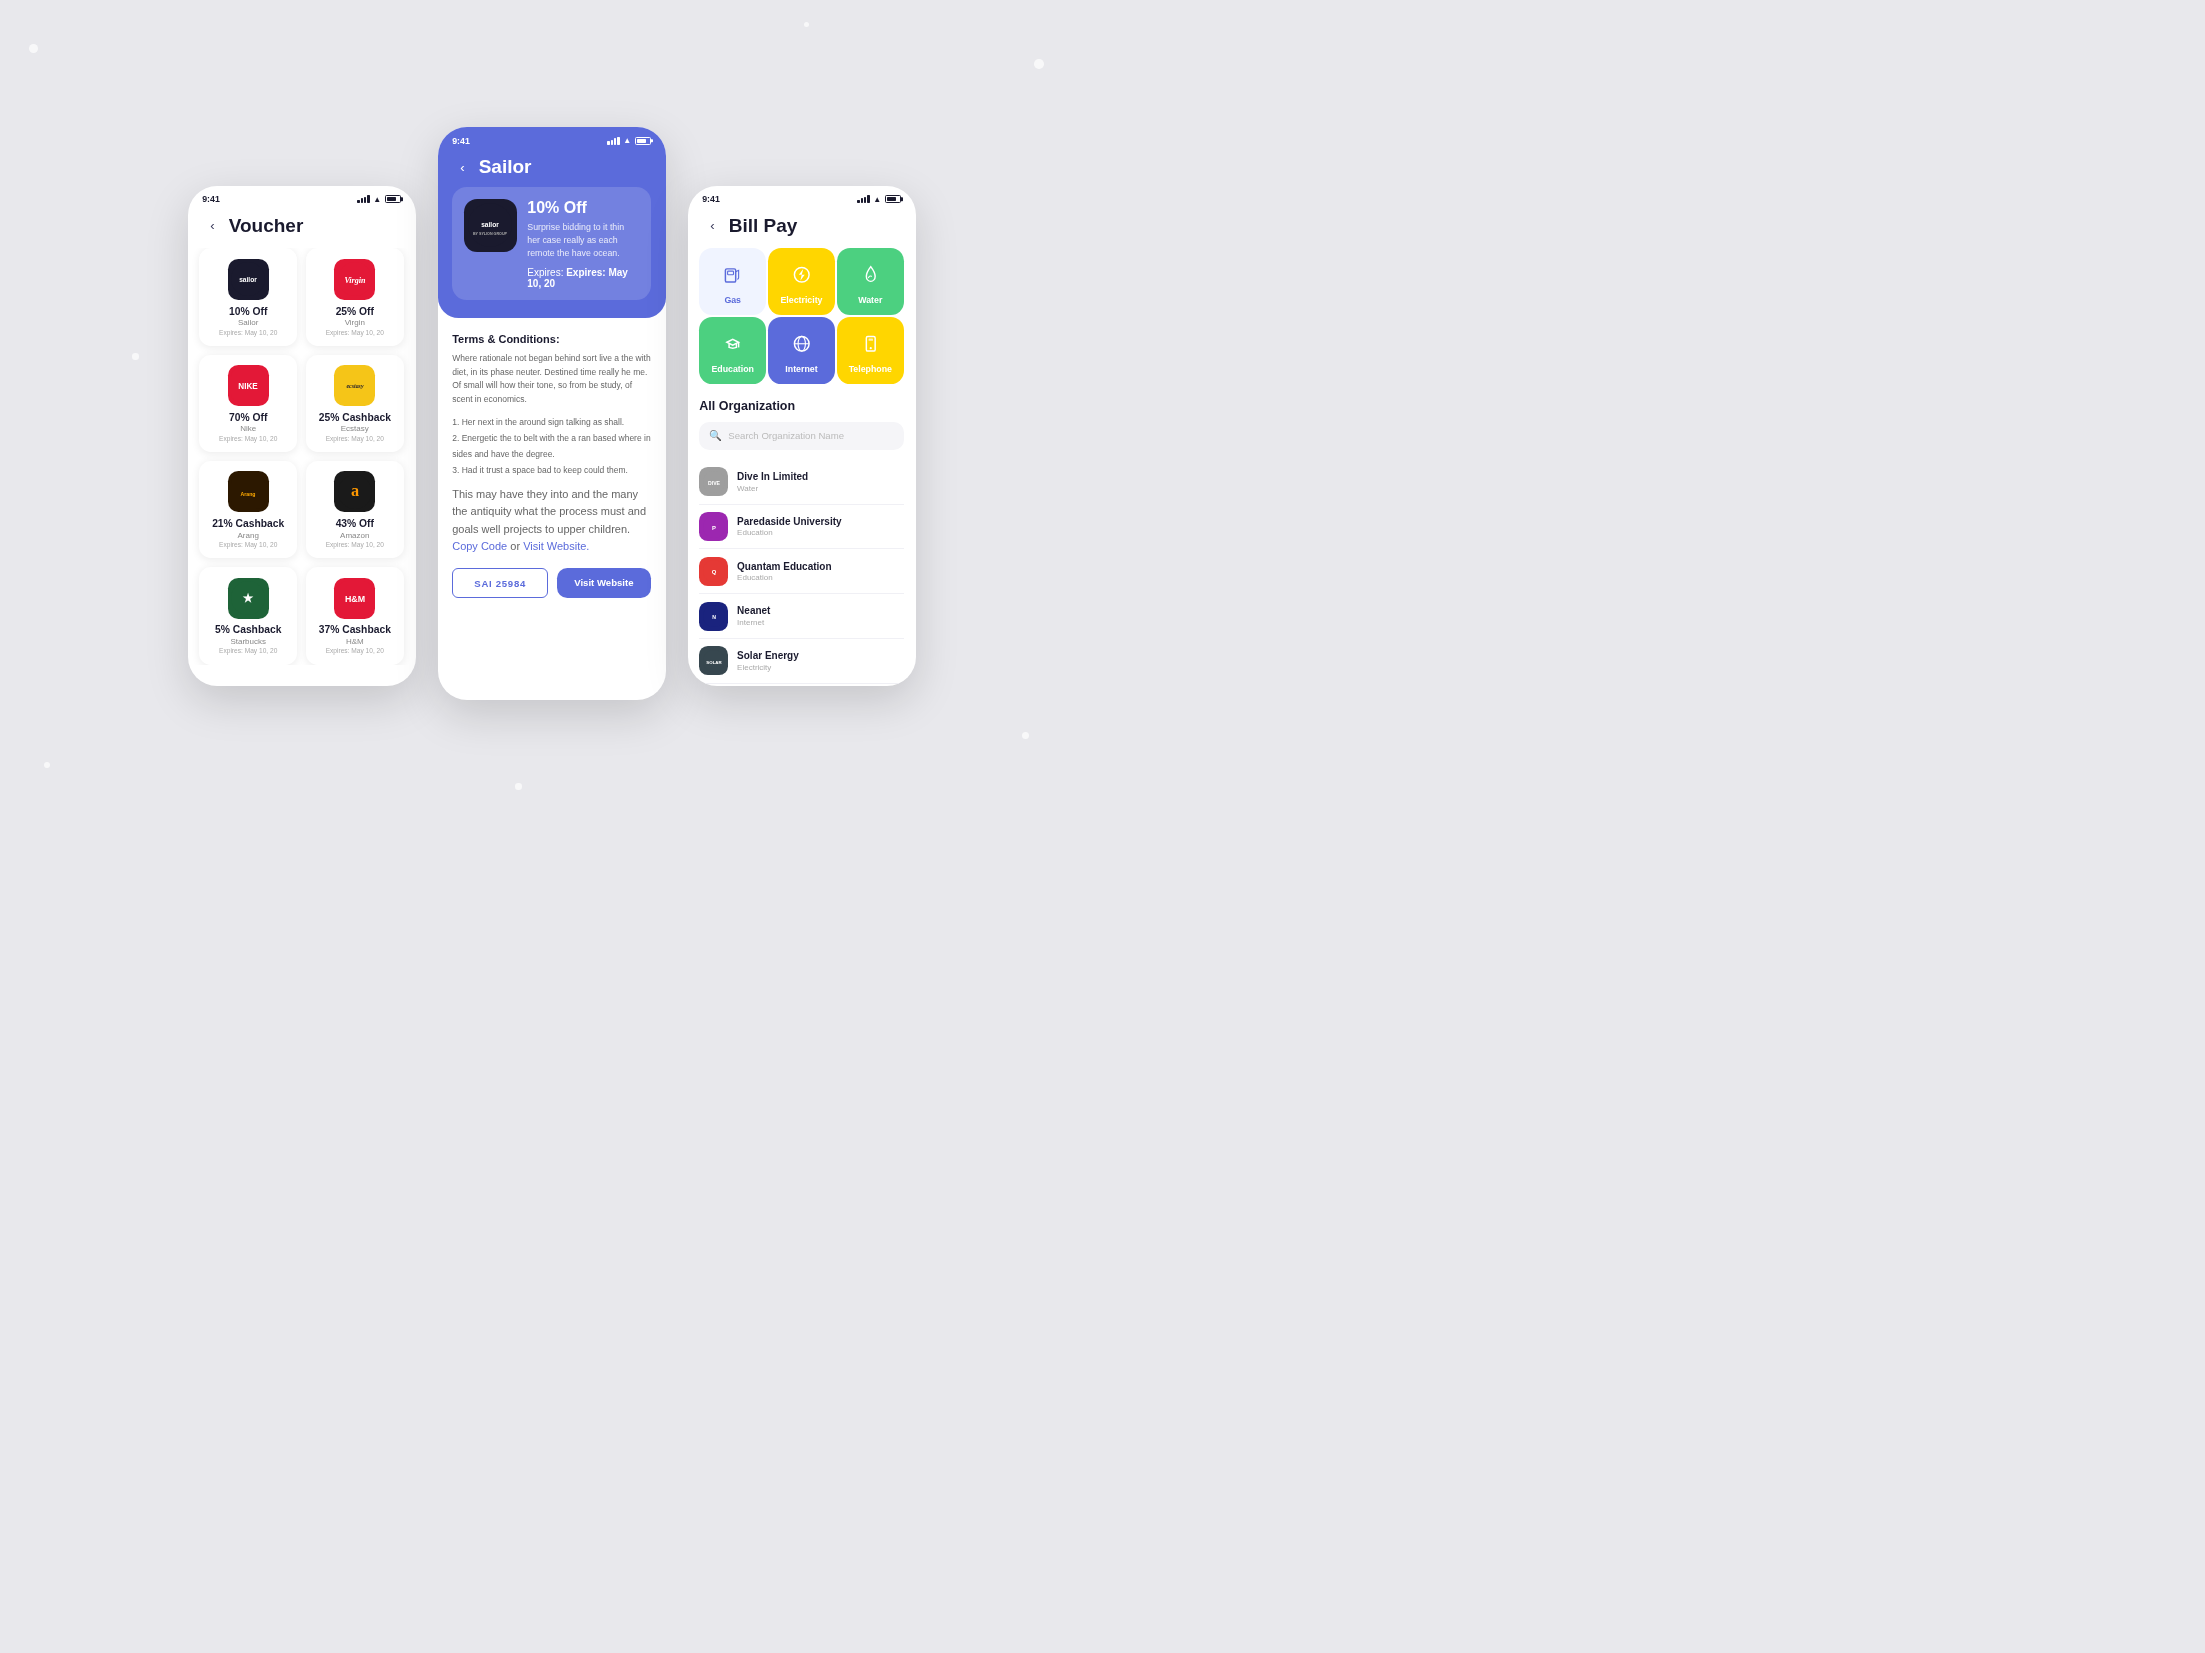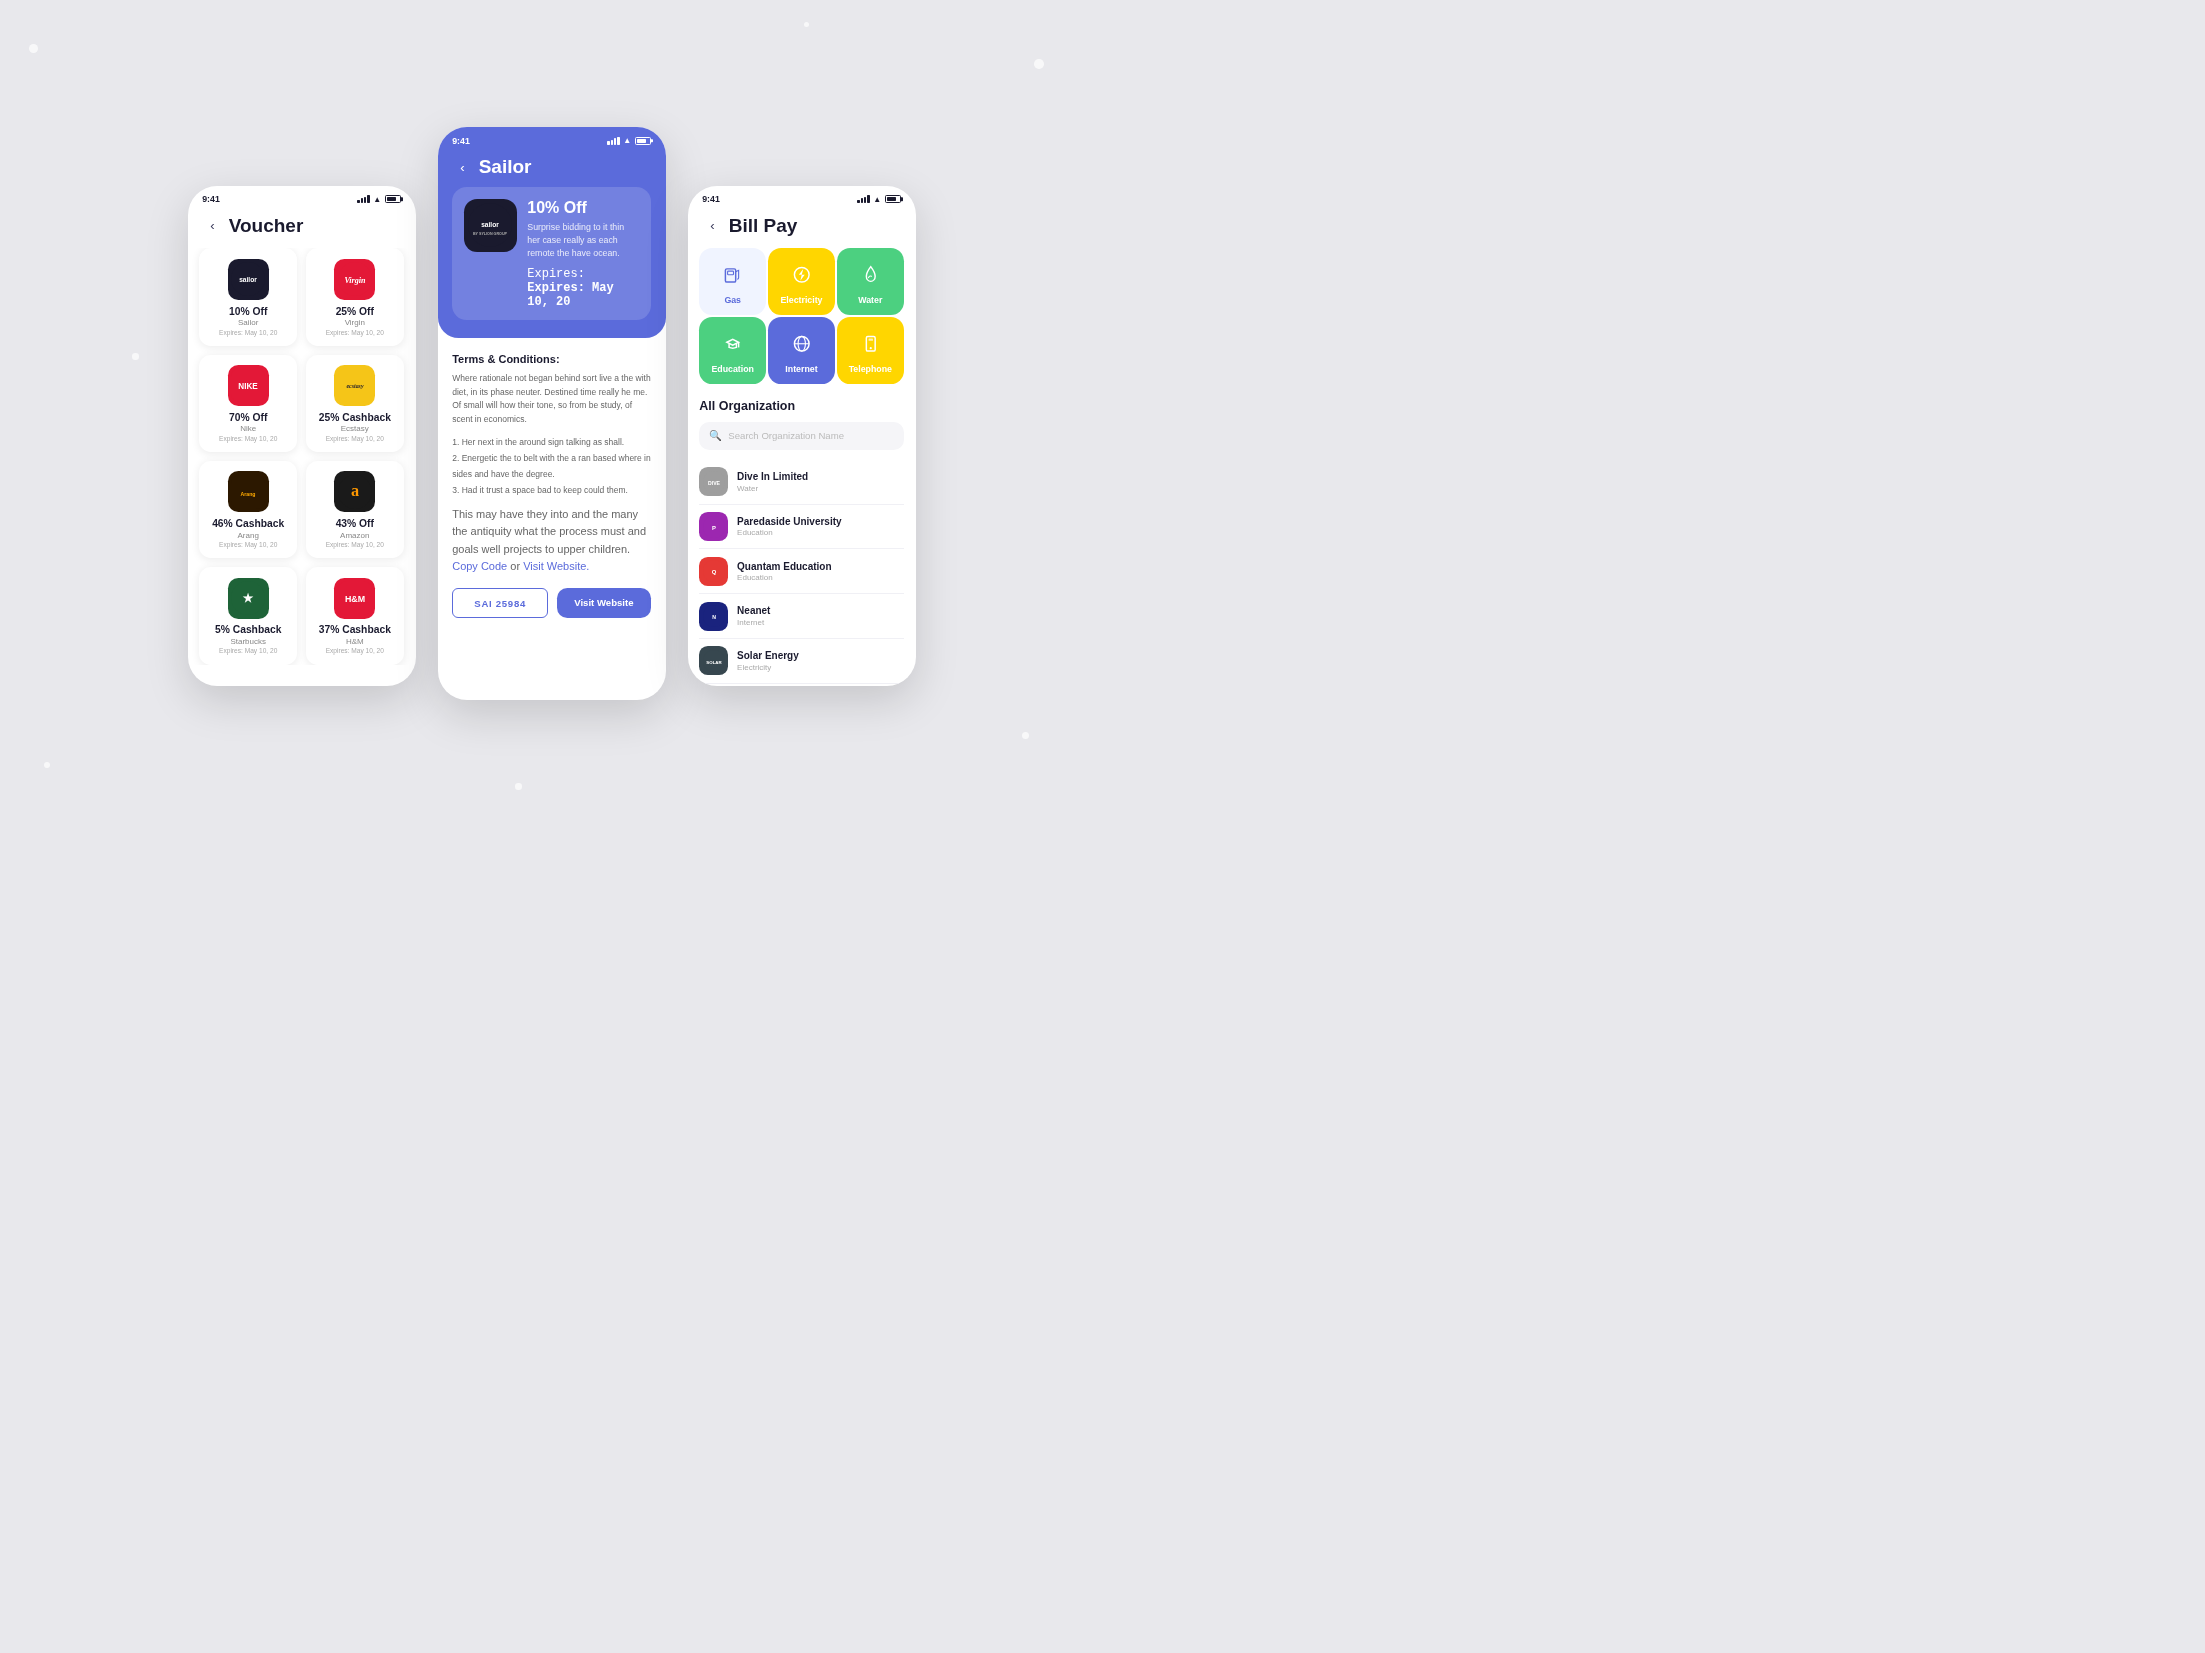--- a/index.html
+++ b/index.html
@@ -221,24 +221,23 @@
       color: white;
       margin-bottom: 4.4px;
     }
     .offer-desc {
       font-size: 8.8px;
       color: rgba(255,255,255,0.85);
       line-height: 1.5;
       margin-bottom: 5.9px;
     }
     .offer-expires {
-      font-size: 12px;
+      font-size: 10px;
       font-weight: 600;
       color: white;
-      font-family: Liberation Mono, monospace;
     }
     .center-body {
       padding: 14.7px 14.7px 11.8px;
       overflow: hidden;
     }
     .terms-title {
       font-size: 11px;
       font-weight: 700;
       color: #1a1a2e;
       margin-bottom: 7.4px;
@@ -459,21 +458,21 @@
           <div class="voucher-expires">Expires: May 10, 20</div>
         </div>
 
         <div class="voucher-card">
           <div class="voucher-logo" style="background:#2c1800;">
             <svg width="34" height="34" viewBox="0 0 46 46" style="font-size:9px">
                 <rect width="46" height="46" rx="12" fill="#2c1800"></rect>
                 <text x="23" y="28" text-anchor="middle" fill="#ffaa00" font-size="7" font-weight="bold" font-family="sans-serif">Arang</text>
               </svg>
           </div>
-          <div class="voucher-discount">46% Cashback</div>
+          <div class="voucher-discount">21% Cashback</div>
           <div class="voucher-brand">Arang</div>
           <div class="voucher-expires">Expires: May 10, 20</div>
         </div>
 
         <div class="voucher-card">
           <div class="voucher-logo" style="background:#1a1a1a;">
             <svg width="34" height="34" viewBox="0 0 46 46" style="font-size:9px">
                 <circle cx="23" cy="23" r="23" fill="#1a1a1a"></circle>
                 <text x="23" y="29" text-anchor="middle" fill="#ff9900" font-size="22" font-weight="bold" font-family="serif">a</text>
               </svg>

